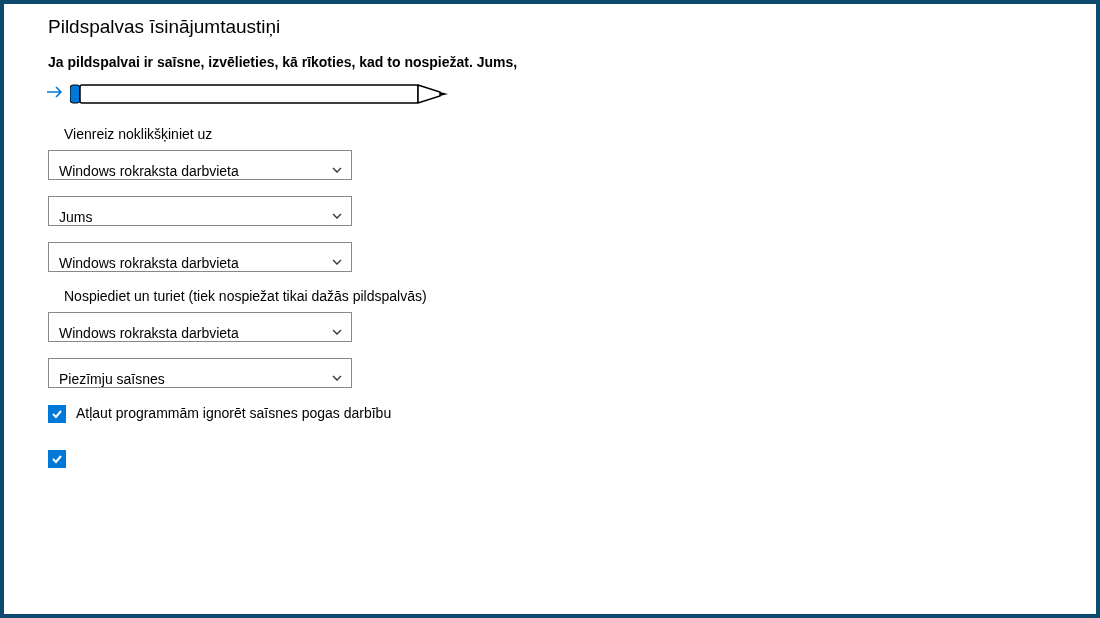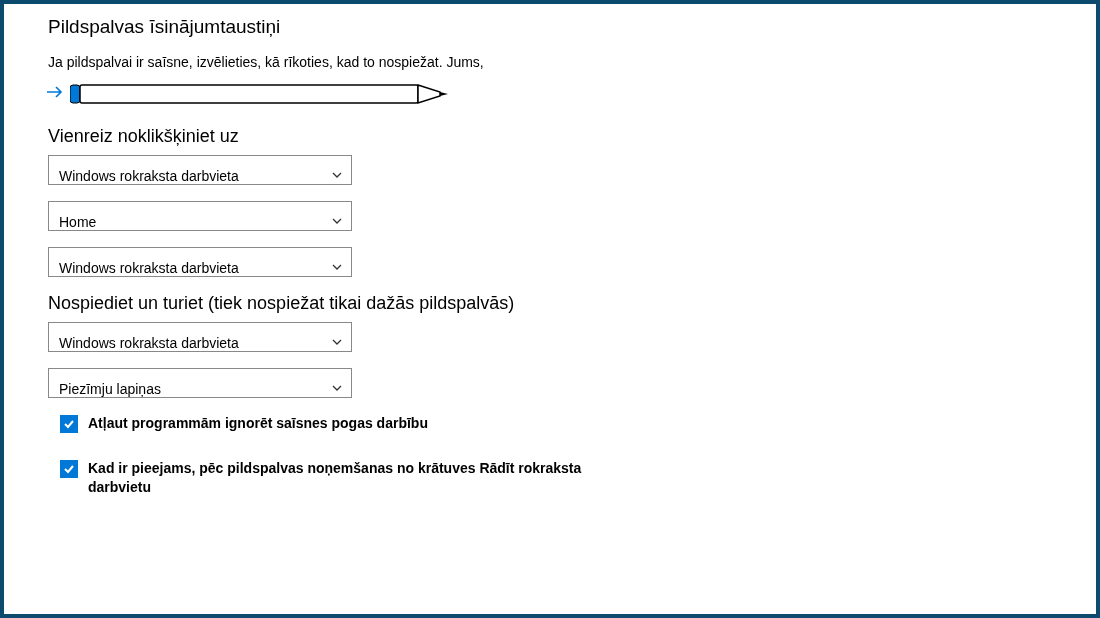--- a/index.html
+++ b/index.html
@@ -25,35 +25,36 @@
     font-weight: 400;
     margin: 0 0 14px 0;
     color: #000;
   }
   .desc {
     font-size: 14px;
     line-height: 1.35;
     margin: 15px 0 10px 0;
     color: #000;
     max-width: 540px;
+    font-weight: bold;
   }
   .pen-row {
     display: flex;
     align-items: center;
     margin: 0 0 20px -2px;
   }
   .arrow-icon {
     color: #0078d7;
     margin-right: 6px;
   }
   .pen-svg { display: block; }
 
   .group-label {
-    font-size: 18px;
-    margin: 4px 0 8px 0;
+    font-size: 14px;
+    margin: 4px 0 8px 16px;
     color: #000;
   }
   .combo {
     box-sizing: border-box;
     width: 304px;
     height: 30px;
     border: 1px solid #888;
     display: flex;
     align-items: center;
     justify-content: space-between;
@@ -64,23 +65,22 @@
     user-select: none;
   }
   .combo-text {
     font-size: 14px;
     color: #000;
   }
   .chevron { color: #333; }
 
   .checkbox-row {
     display: flex;
-    align-items: flex-start;
-    margin: 6px 0 0 12px;
-    font-weight: bold;
+    align-items: center;
+    margin: 6px 0 0 0;
   }
   .checkbox-row.spaced { margin-top: 26px; }
   .checkbox {
     width: 18px;
     height: 18px;
     background: #0078d7;
     display: flex;
     align-items: center;
     justify-content: center;
     margin-right: 10px;
@@ -129,21 +129,21 @@
   <div class="group-label">Vienreiz noklikšķiniet uz</div>
   <div class="combo">
     <span class="combo-text">Windows rokraksta darbvieta</span>
     <span class="chevron">
       <svg width="12" height="12" viewBox="0 0 12 12">
           <path d="M2 4 L6 8 L10 4" fill="none" stroke="#333" stroke-width="1.3"></path>
         </svg>
     </span>
   </div>
   <div class="combo">
-    <span class="combo-text">Home</span>
+    <span class="combo-text">Jums</span>
     <span class="chevron">
       <svg width="12" height="12" viewBox="0 0 12 12">
           <path d="M2 4 L6 8 L10 4" fill="none" stroke="#333" stroke-width="1.3"></path>
         </svg>
     </span>
   </div>
 
   <div class="combo">
     <span class="combo-text">Windows rokraksta darbvieta</span>
     <span class="chevron">
@@ -156,21 +156,21 @@
   <div class="group-label">Nospiediet un turiet (tiek nospiežat tikai dažās pildspalvās)</div>
   <div class="combo">
     <span class="combo-text">Windows rokraksta darbvieta</span>
     <span class="chevron">
       <svg width="12" height="12" viewBox="0 0 12 12">
           <path d="M2 4 L6 8 L10 4" fill="none" stroke="#333" stroke-width="1.3"></path>
         </svg>
     </span>
   </div>
   <div class="combo">
-    <span class="combo-text">Piezīmju lapiņas</span>
+    <span class="combo-text">Piezīmju saīsnes</span>
     <span class="chevron">
       <svg width="12" height="12" viewBox="0 0 12 12">
           <path d="M2 4 L6 8 L10 4" fill="none" stroke="#333" stroke-width="1.3"></path>
         </svg>
     </span>
   </div>
 
   <div class="checkbox-row">
     <div class="checkbox">
       <svg width="14" height="14" viewBox="0 0 14 14">
@@ -179,16 +179,15 @@
     </div>
     <div class="checkbox-label">Atļaut programmām ignorēt saīsnes pogas darbību</div>
   </div>
 
   <div class="checkbox-row spaced">
     <div class="checkbox">
       <svg width="14" height="14" viewBox="0 0 14 14">
         <path class="check-mark" d="M3 7 L6 10 L11 4" fill="none" stroke-width="2"></path>
       </svg>
     </div>
-    <div class="checkbox-label">Kad ir pieejams, pēc pildspalvas noņemšanas no krātuves Rādīt rokraksta darbvietu</div>
   </div>
 
 </div>
 
 </body></html>

